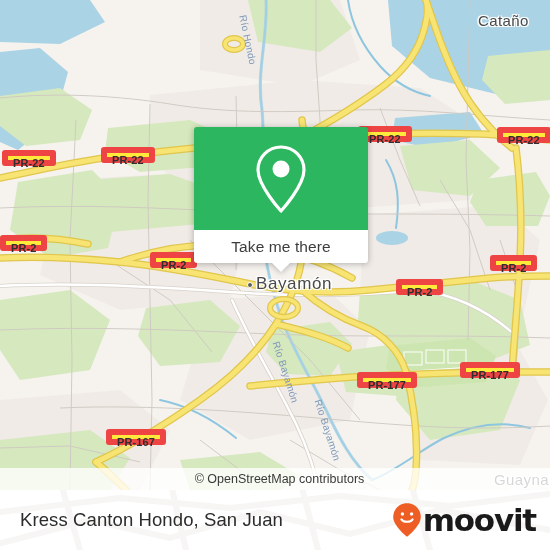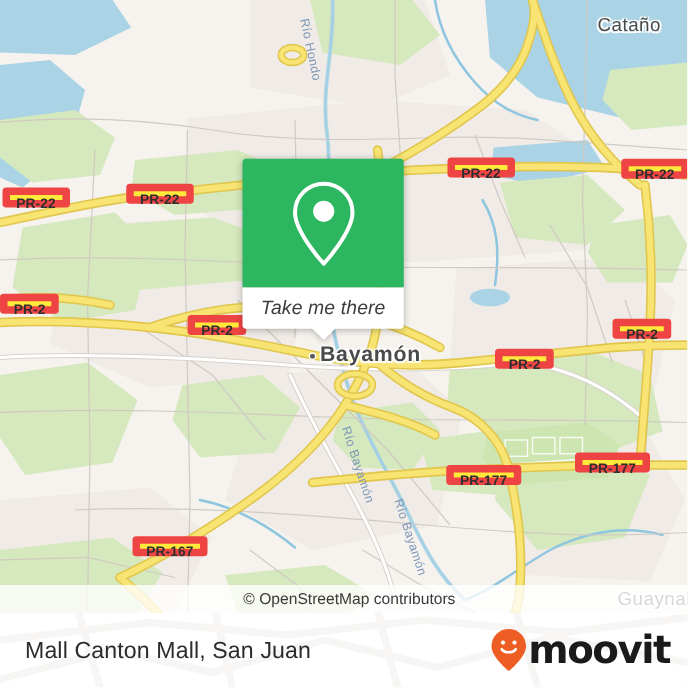--- a/index.html
+++ b/index.html
@@ -90,23 +90,22 @@
     background: #5d5d5d;
     border: 1px solid #ffffff;
     box-sizing: border-box;
   }
 
   
   #callout {
     position: absolute;
     left: 194px;
     top: 127px;
-    width: 129px;
+    width: 174px;
     filter: drop-shadow(0 1px 3px rgba(0,0,0,.28));
-    font-style: italic;
   }
   #callout-green {
     background: #2bb65f;
     height: 103px;
     border-radius: 3px 3px 0 0;
     display: flex;
     align-items: center;
     justify-content: center;
   }
   #callout-white {
@@ -361,21 +360,21 @@
         <g stroke="#f8e473" stroke-width="3.6" fill="none">
           <ellipse cx="284" cy="308" rx="14" ry="9"></ellipse>
           <ellipse cx="234" cy="44" rx="9" ry="6"></ellipse>
         </g>
       </g>
     </svg>
 
     <div class="place-label place-town" style="left:478px; top:12px;">Cataño</div>
 
     <div class="city-dot" style="left:247px; top:282px;"></div>
-    <div class="place-label place-city" style="left:256px; top:274px;font-weight:bold;">Bayamón</div>
+    <div class="place-label place-city" style="left:256px; top:274px;">Bayamón</div>
 
     <div class="place-label place-town" style="left:494px; top:471px;">Guaynabo</div>
 
     <div class="water-label" style="left:248px; top:14px; transform:rotate(78deg); transform-origin:left top;">Río Hondo</div>
     <div class="water-label" style="left:281px; top:340px; transform:rotate(72deg); transform-origin:left top;">Río Bayamón</div>
     <div class="water-label" style="left:323px; top:398px; transform:rotate(72deg); transform-origin:left top;">Río Bayamón</div>
 
     <div class="shield" style="left:2px;   top:150px;">PR-22</div>
     <div class="shield" style="left:101px; top:147px;">PR-22</div>
     <div class="shield" style="left:358px; top:126px;">PR-22</div>
@@ -412,21 +411,21 @@
       <g stroke="#f1efec" stroke-width="6" fill="none" stroke-linecap="round">
         <path d="M0 22 L120 8 L230 18 L340 6 L450 16 L550 4"></path>
         <path d="M-10 56 L90 30 L170 48 L260 22 L350 44 L440 20 L550 40"></path>
         <path d="M60 -10 L80 60"></path>
         <path d="M170 -10 L186 60"></path>
         <path d="M300 -10 L318 60"></path>
         <path d="M410 -10 L430 60"></path>
       </g>
     </svg>
 
-    <div id="footer-title">Mall Canton Mall, San Juan</div>
+    <div id="footer-title">Kress Canton Hondo, San Juan</div>
 
     <div id="brand">
       <svg width="30" height="36" viewBox="0 0 30 36">
         <path d="M15 1.2 C7.3 1.2 1.2 7.3 1.2 15 C1.2 24 15 34.8 15 34.8 C15 34.8 28.8 24 28.8 15 C28.8 7.3 22.7 1.2 15 1.2 Z" fill="#ee5d23"></path>
         <circle cx="10.4" cy="12" r="1.7" fill="#ffffff"></circle>
         <circle cx="19.6" cy="12" r="1.7" fill="#ffffff"></circle>
         <path d="M9.4 17.4 C11.4 20.6 18.6 20.6 20.6 17.4" fill="none" stroke="#ffffff" stroke-width="2.1" stroke-linecap="round"></path>
       </svg>
       <span id="brand-wordmark">moovit</span>
     </div>

